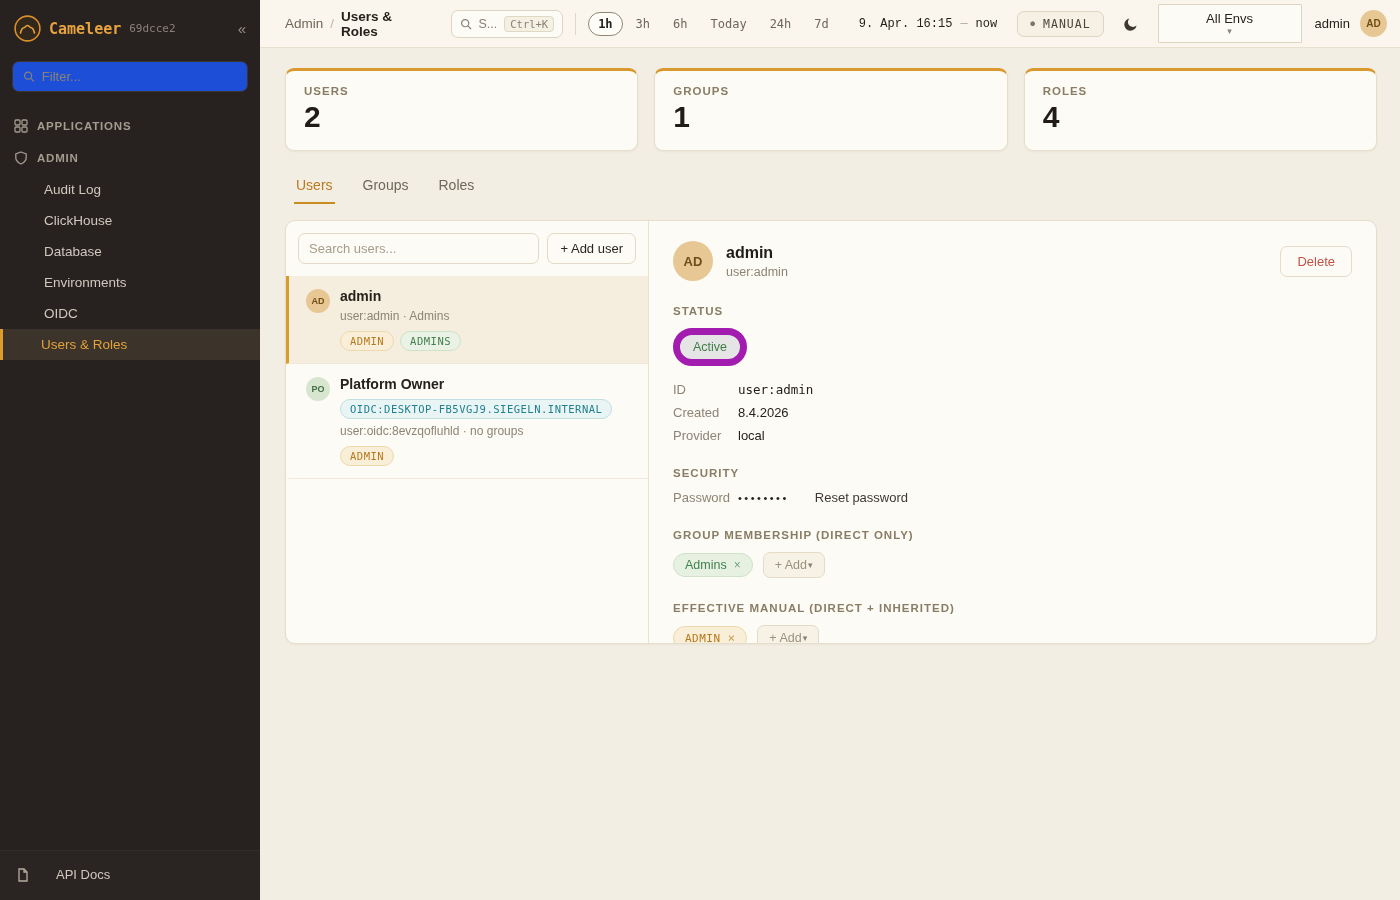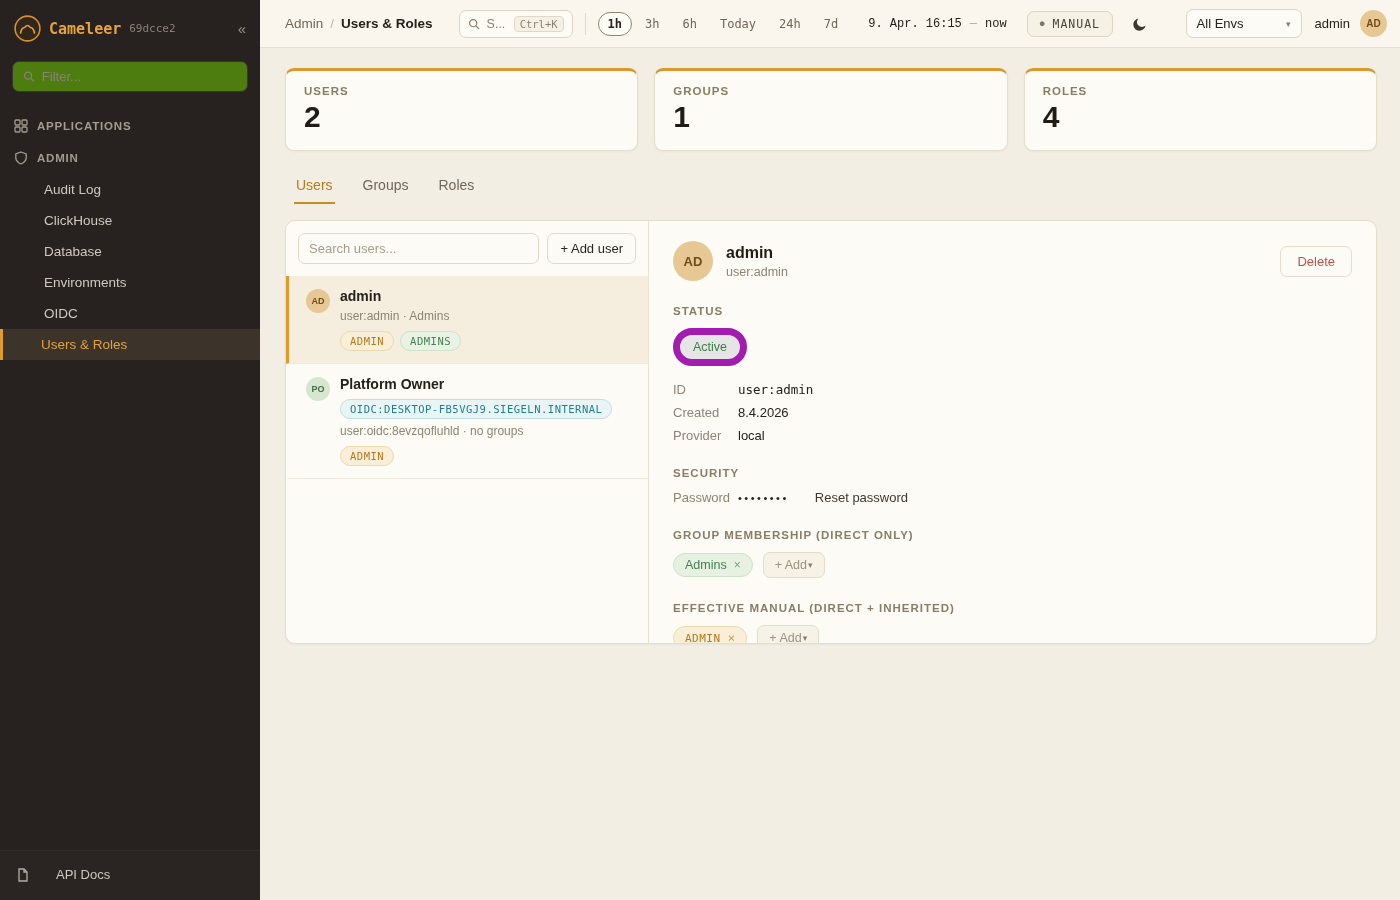--- a/index.html
+++ b/index.html
@@ -7,21 +7,21 @@
   body { font-family: "Liberation Sans", sans-serif; background: #f3eee3; color: #2a2520; }
   .mono { font-family: "DejaVu Sans Mono", monospace; }
   .app { display: flex; width: 1400px; height: 900px; }
 
   
   .sidebar { width: 260px; flex-shrink: 0; background: #272220; display: flex; flex-direction: column; }
   .sb-head { display: flex; align-items: center; gap: 8px; padding: 15px 14px 13px; }
   .logo-text { font-family: "DejaVu Sans Mono", monospace; font-size: 15px; font-weight: bold; color: #e8a33d; }
   .logo-suffix { font-family: "DejaVu Sans Mono", monospace; font-size: 11px; color: #8a8276; }
   .collapse-btn { margin-left: auto; color: #9a9286; font-size: 15px; cursor: pointer; }
-  .filter-box { margin: 6px 12px 18px; background: #4d7c0f; border: 1px solid #3b3530; border-radius: 7px; display: flex; align-items: center; gap: 7px; padding: 7px 10px; }
+  .filter-box { margin: 6px 12px 18px; background: #1d4ed8; border: 1px solid #3b3530; border-radius: 7px; display: flex; align-items: center; gap: 7px; padding: 7px 10px; }
   .filter-box input { background: transparent; border: 0; outline: 0; color: #cfc8bd; font-size: 13px; width: 100%; font-family: inherit; }
   .filter-box input::placeholder { color: #8a8276; }
   .nav-section-header { display: flex; align-items: center; gap: 9px; padding: 9px 14px; color: #a39b8e; font-size: 11.5px; font-weight: bold; letter-spacing: 0.8px; }
   .nav-items { padding-bottom: 8px; }
   .nav-item { padding: 8px 14px 8px 41px; font-size: 13.5px; color: #cfc8bd; cursor: pointer; border-left: 3px solid transparent; }
   .nav-item.active { background: #3c342b; border-left-color: #e09b2d; color: #e2a23b; padding-left: 38px; }
   .sb-footer { margin-top: auto; display: flex; align-items: center; gap: 26px; padding: 16px 16px 18px; color: #cfc8bd; font-size: 13px; border-top: 1px solid #322d29; background: #2a2522; cursor: pointer; }
 
   
   .main { flex: 1; display: flex; flex-direction: column; min-width: 0; }
@@ -36,21 +36,21 @@
   .vdiv { width: 1px; height: 22px; background: #e0d7c4; }
   .time-group { display: flex; align-items: center; gap: 3px; }
   .time-btn { font-family: "DejaVu Sans Mono", monospace; font-size: 12px; color: #6f675a; padding: 4px 9px; border-radius: 12px; border: 1px solid transparent; background: transparent; cursor: pointer; }
   .time-btn.active { border-color: #8f8673; background: #fffdf8; color: #26211b; font-weight: bold; }
   .time-display { display: flex; align-items: center; gap: 8px; font-family: Liberation Mono, monospace; font-size: 12px; color: #26211b; margin: 0 8px; white-space: nowrap; }
   .time-sep { color: #b5ab97; }
   .manual-btn { display: flex; align-items: center; gap: 7px; border: 1px solid #ddd4c2; background: #f6f1e5; border-radius: 7px; padding: 5px 12px; font-family: "DejaVu Sans Mono", monospace; font-size: 11.5px; letter-spacing: 1px; color: #4a443a; cursor: pointer; white-space: nowrap; }
   .manual-dot { font-size: 8px; color: #7d7568; }
   .icon-btn { width: 30px; height: 30px; display: flex; align-items: center; justify-content: center; cursor: pointer; border-radius: 7px; flex-shrink: 0; }
   .right-cluster { margin-left: auto; display: flex; align-items: center; gap: 13px; }
-  .env-select { display: flex; align-items: center; justify-content: space-between; border: 1px solid #ddd4c2; background: #fdfbf5; border-radius: 7px; padding: 6px 10px; width: 116px; font-size: 13px; color: #26211b; cursor: pointer; }
+  .env-select { display: flex; align-items: center; justify-content: space-between; border: 1px solid #ddd4c2; background: #fdfbf5; border-radius: 1px; padding: 6px 10px; width: 144px; font-size: 13px; color: #26211b; cursor: pointer; flex-direction: column; }
   .caret { font-size: 9px; color: #8a8174; }
   .user-chip { display: flex; align-items: center; gap: 10px; }
   .user-name { font-size: 13px; color: #26211b; }
   .avatar { border-radius: 50%; background: #e7c894; color: #6e4d16; display: flex; align-items: center; justify-content: center; font-weight: bold; flex-shrink: 0; }
   .avatar.sm { width: 27px; height: 27px; font-size: 10px; }
   .avatar.green { background: #d7e6cf; color: #44714a; }
 
   
   .content { flex: 1; padding: 20px 23px 0 25px; }
   .stats-row { display: flex; gap: 16px; }

